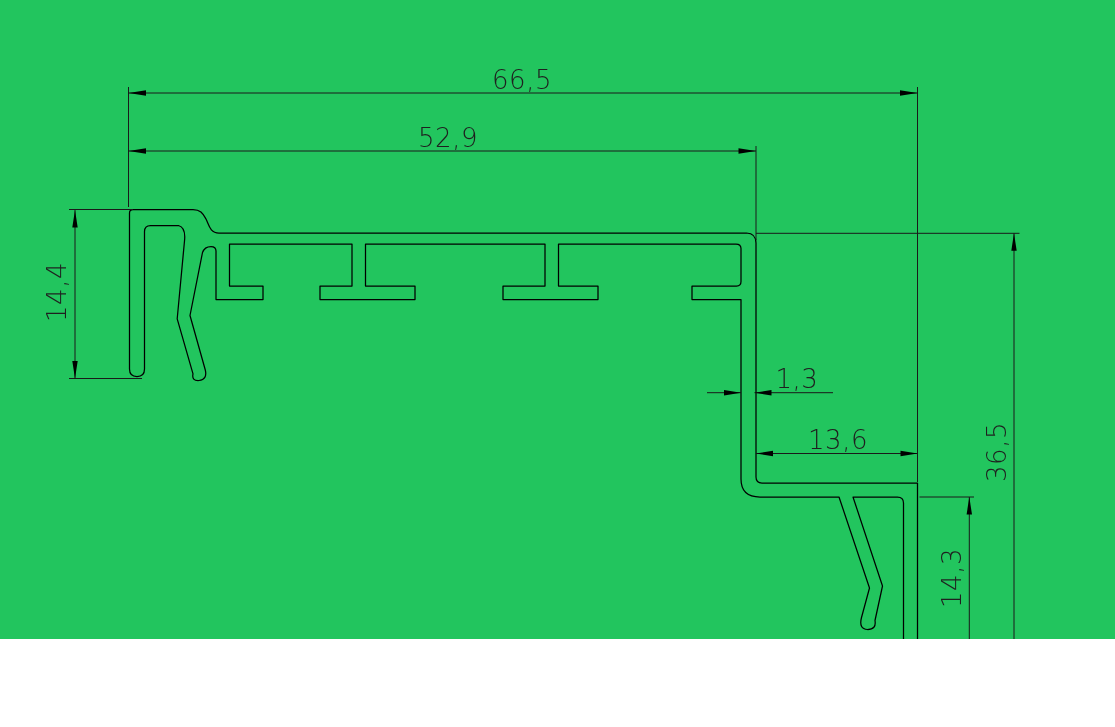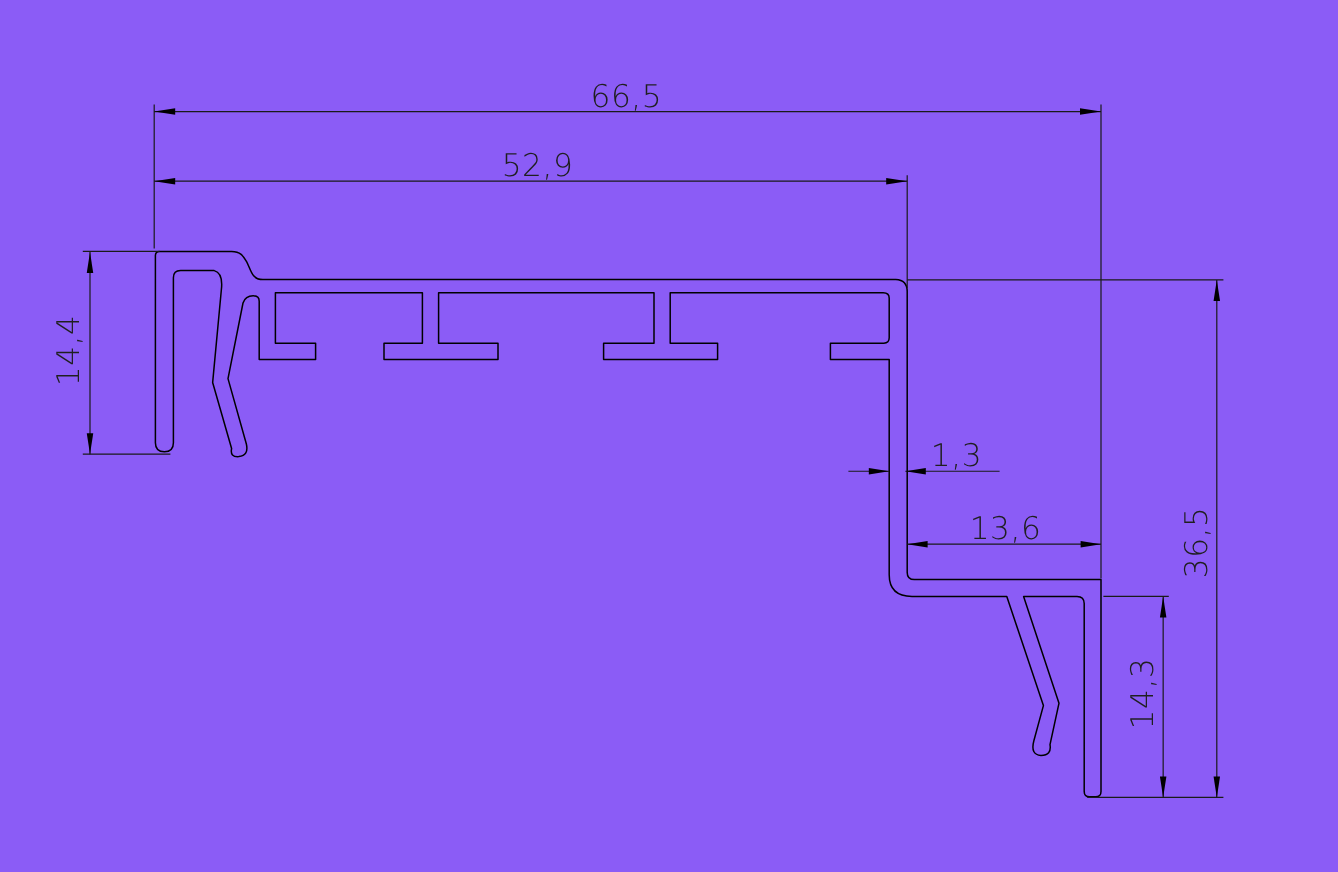--- a/index.html
+++ b/index.html
@@ -3,22 +3,22 @@
 <meta charset="utf-8">
 <style>
   html, body {
     margin: 0;
     padding: 0;
     background: #ffffff;
   }
   .stage {
     position: relative;
     width: 1115px;
-    height: 727px;
-    background: #8b5cf6;
+    height: 639px;
+    background: #22c55e;
     overflow: hidden;
   }
   svg { display: block; }
   .profile-line {
     fill: none;
     stroke: #000000;
     stroke-width: 1.25;
     stroke-linejoin: round;
     stroke-linecap: round;
   }

